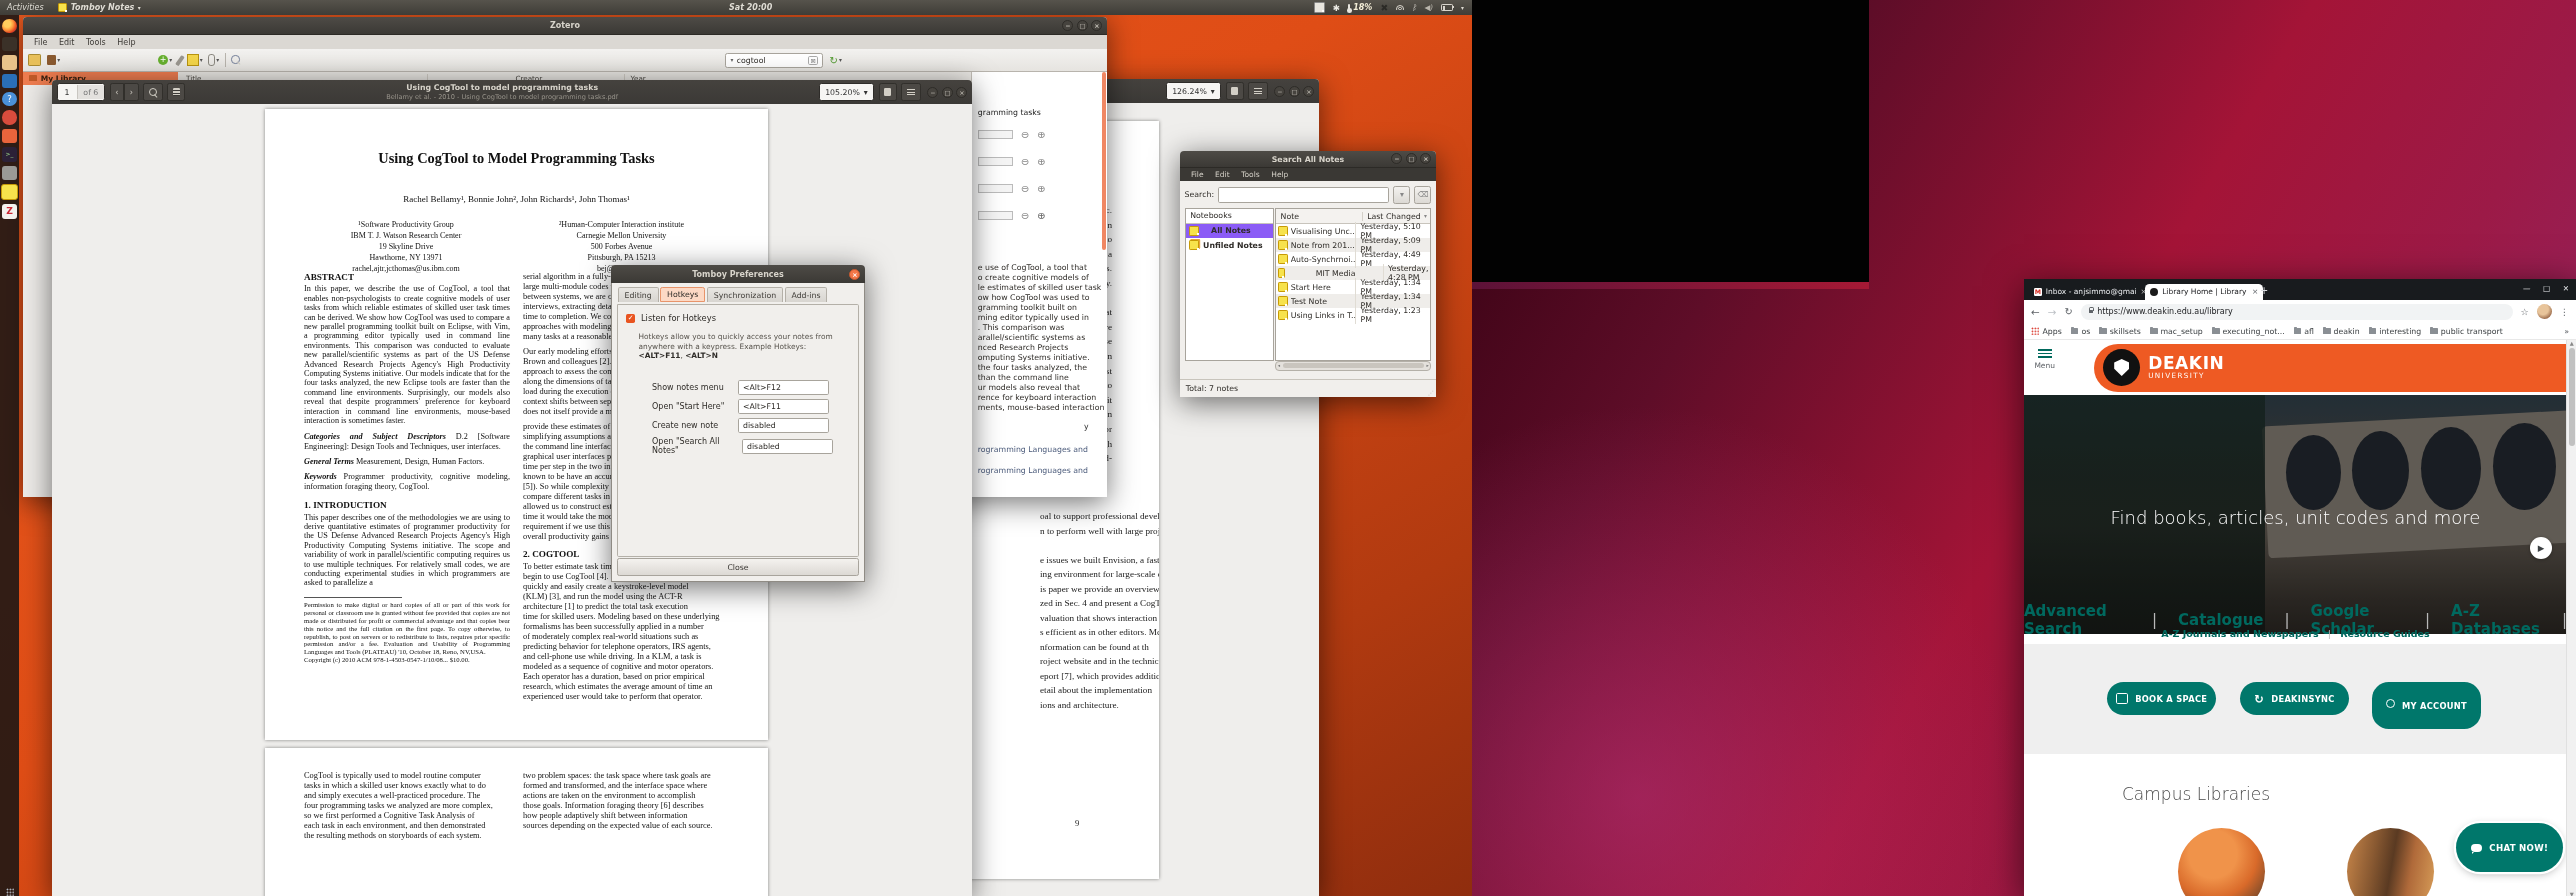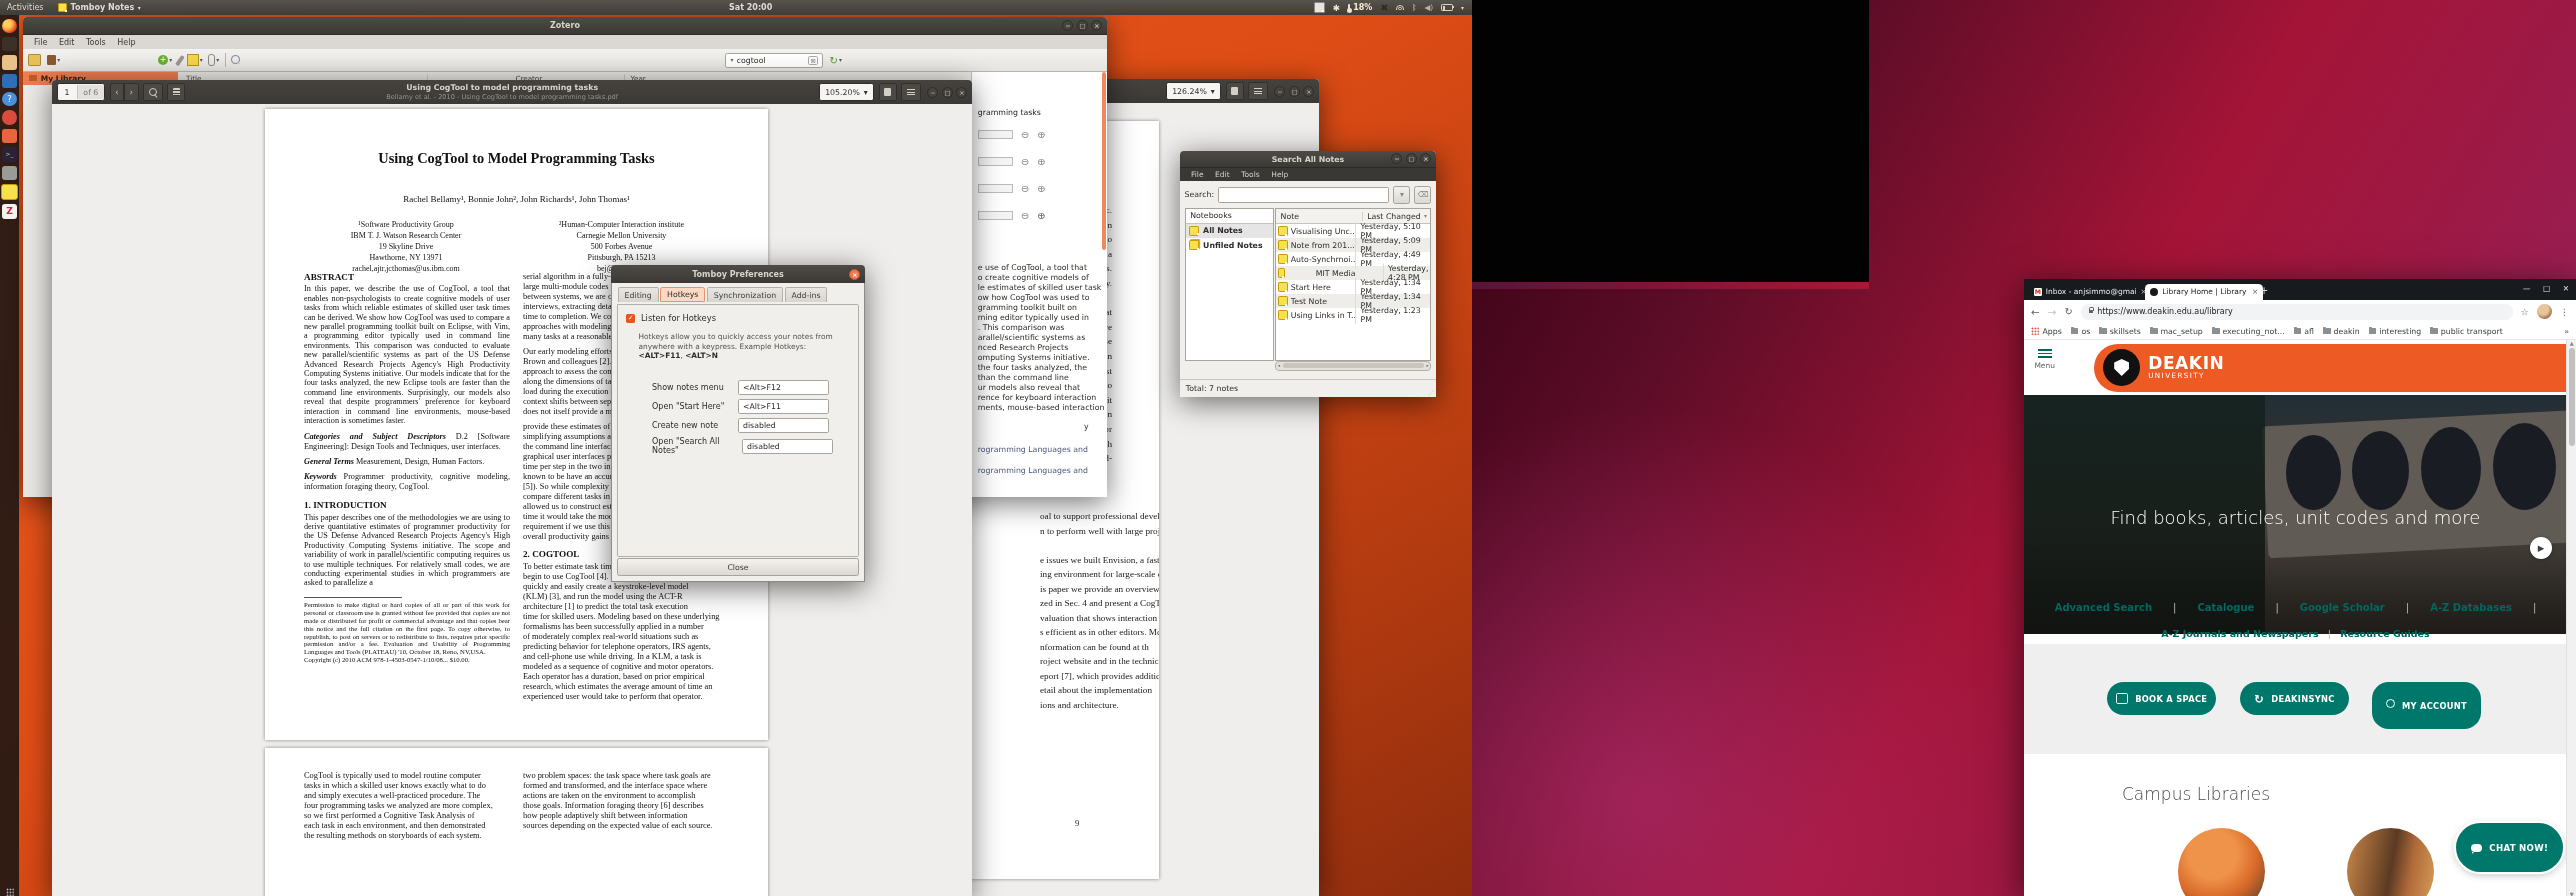--- a/index.html
+++ b/index.html
@@ -1,20 +1,20 @@
 <!DOCTYPE html>
 <html style="font-size:9.2px"><head>
 <meta charset="utf-8">
 <style>
   html,body{margin:0;padding:0;background:#000;}
   #screen{position:relative;width:2576px;height:897px;overflow:hidden;font-family:"DejaVu Sans",sans-serif;background:#000;}
   .abs{position:absolute;}
   .row{display:flex;align-items:center;}
   
-  #topbar{left:0;top:0;width:1472px;height:15px;background:linear-gradient(#56534c,#3f3d37);color:#dfdcd4;font-size:8px;z-index:60;}
+  #topbar{left:0;top:0;width:1472px;height:15px;background:linear-gradient(#56534c,#3f3d37);color:#dfdcd4;font-size:8px;z-index:60;font-style:italic;}
   #topbar .item{padding:0 7px;height:15px;display:flex;align-items:center;gap:3.5px;}
   
   #dock{left:0;top:15px;width:19px;height:882px;background:rgba(25,22,20,.88);z-index:55;display:flex;flex-direction:column;align-items:center;padding-top:3.5px;gap:4px;}
   .dockic{width:14.4px;height:14.4px;border-radius:2.9px;position:relative;}
   
   .win{position:absolute;box-shadow:0 5.8px 29px rgba(0,0,0,.55);border-radius:4px 4px 0 0;}
   .tbar{height:17px;background:linear-gradient(#4e4b46,#3b3935);border-radius:4px 4px 0 0;color:#d8d4cb;font-weight:bold;font-size:8px;position:relative;display:flex;align-items:center;justify-content:center;border-bottom:0.6px solid #2c2a26;}
   .wbtns{position:absolute;right:4.6px;top:2.9px;display:flex;gap:3.5px;}
   .cbtn{width:11px;height:11px;border-radius:50%;background:#46433e;border:0.6px solid #2e2c28;color:#c8c4bb;font-size:6.3px;line-height:10.4px;text-align:center;box-sizing:border-box;}
   .menubar{height:14px;display:flex;align-items:center;gap:1.2px;font-size:8px;color:#3e3b37;padding-left:5.8px;}
@@ -452,21 +452,21 @@
       </div>
       <div class="abs row" style="left:4.6px;top:35px;right:4.6px;gap:4px;">
         <span style="font-size:7.8px;color:#2f2c28;">Search:</span>
         <div class="ginput" style="flex:1;height:15.5px;"></div>
         <div class="gbtn" style="width:15px;height:15.5px;color:#888;">▾</div>
         <div class="gbtn" style="width:15px;height:15.5px;color:#888;">⌫</div>
       </div>
 
       <div class="abs" style="left:4.6px;top:57px;width:87px;height:151px;background:#fff;border:0.6px solid #a8a49c;">
         <div style="font-size:7.8px;color:#2f2c28;padding:2.3px 4.6px;border-bottom:0.6px solid #c8c4bc;">Notebooks</div>
-        <div class="row" style="gap:4px;background:#e5e5e5;padding:2.3px 3.5px;">
+        <div class="row" style="gap:12px;background:#8b5cf6;padding:2.3px 3.5px;">
           <span class="notesq"></span>
           <span style="font-weight:bold;font-size:7.8px;color:#2f2c28;">All Notes</span>
         </div>
         <div class="row" style="gap:4px;padding:2.3px 3.5px;">
           <span class="notesq" style="box-shadow:1.2px -1.1px 0 #e8a33d;"></span>
           <span style="font-weight:bold;font-size:7.8px;color:#2f2c28;">Unfiled Notes</span>
         </div>
       </div>
 
       <div class="abs" style="left:95px;top:57px;right:4.6px;height:151px;background:#fff;border:0.6px solid #a8a49c;overflow:hidden;font-size:7.8px;color:#2f2c28;">
@@ -675,21 +675,21 @@
           <div class="abs" style="left:328px;top:36px;width:57px;height:79px;background:#23272e;border-radius:50%;"></div>
           <div class="abs" style="left:397px;top:32px;width:60px;height:83px;background:#202membr42e;border-radius:50%;"></div>
           <div class="abs" style="left:397px;top:32px;width:60px;height:83px;background:#23272e;border-radius:50%;"></div>
           <div class="abs" style="left:469px;top:28px;width:63px;height:87px;background:#23272e;border-radius:50%;"></div>
           <div class="abs" style="left:0;top:0;width:241px;height:239px;background:linear-gradient(180deg,rgba(26,46,38,.8),rgba(20,24,18,.9));"></div>
           <div class="abs" style="left:0;top:0;width:543px;height:239px;background:rgba(10,12,14,.35);"></div>
           <div class="abs" style="left:0;top:112px;width:543px;text-align:center;color:#fff;font-size:18px;font-weight:300;">Find books, articles, unit codes and more</div>
         </div>
         <div class="abs row" style="left:506px;top:197px;width:22px;height:22px;border-radius:50%;background:#fff;justify-content:center;color:#3c4043;font-size:8.6px;box-shadow:0 0.6px 3.5px rgba(0,0,0,.3);">▶</div>
 
-        <div class="abs row" style="left:0;top:262px;width:543px;justify-content:center;gap:21px;font-size:10px;font-weight:bold;">
+        <div class="abs row" style="left:0;top:262px;width:543px;gap:21px;font-size:15px;font-weight:bold;">
           <span class="teal">Advanced Search</span>
             <span style="color:#b9b9b9;font-weight:normal;">|</span>
           <span class="teal">Catalogue</span>
             <span style="color:#b9b9b9;font-weight:normal;">|</span>
           <span class="teal">Google Scholar</span>
             <span style="color:#b9b9b9;font-weight:normal;">|</span>
           <span class="teal">A-Z Databases</span>
             <span style="color:#b9b9b9;font-weight:normal;">|</span>
         </div>
         <div class="abs row" style="left:0;top:288px;width:543px;justify-content:center;gap:9.2px;font-size:9.5px;font-weight:bold;">

